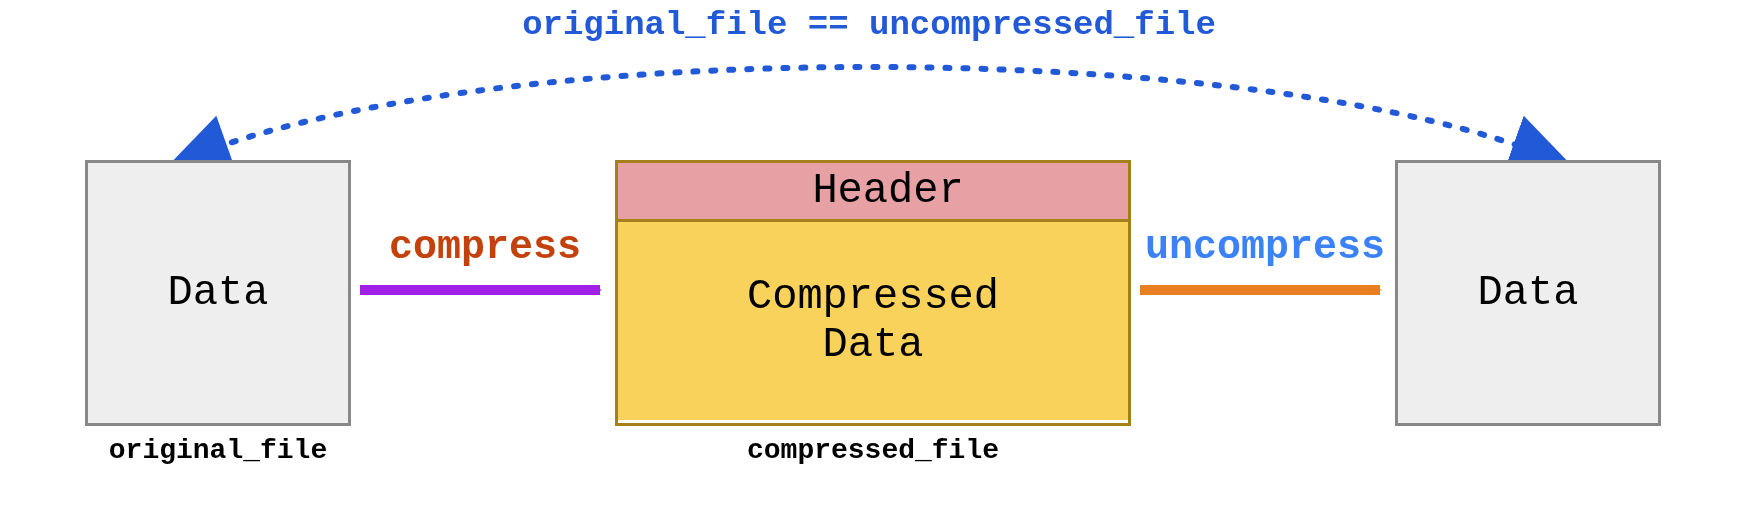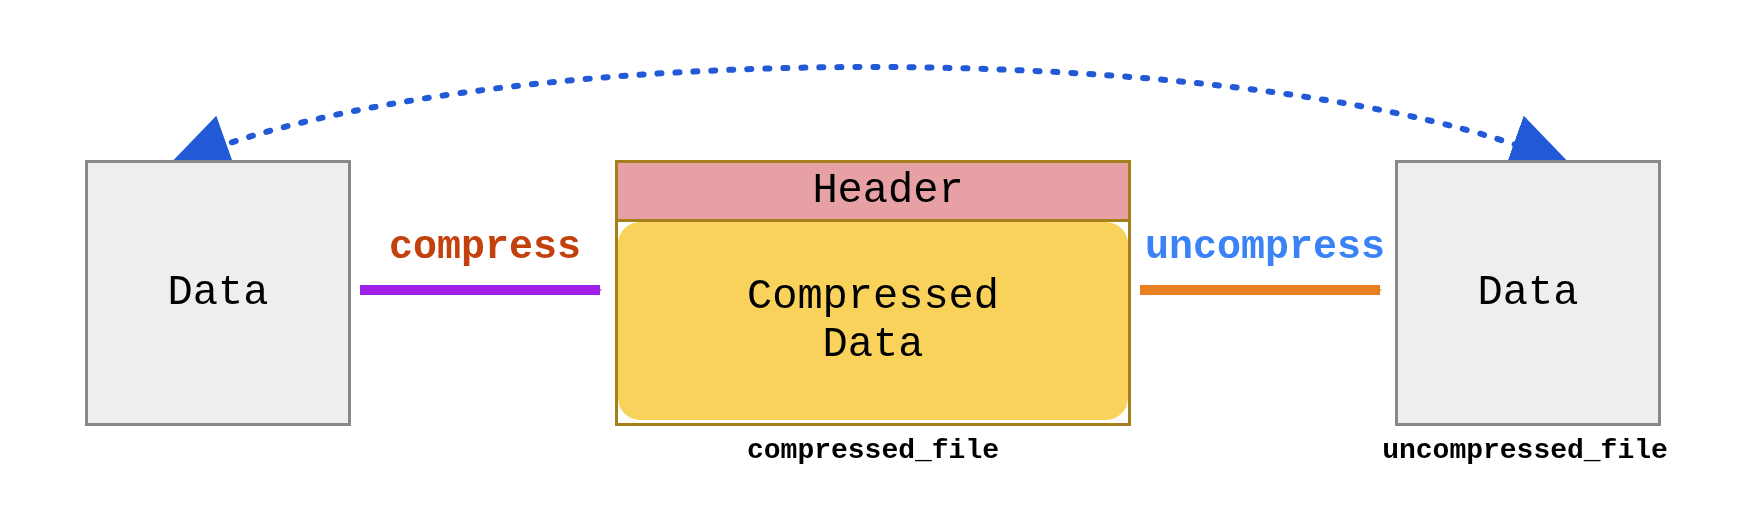--- a/index.html
+++ b/index.html
@@ -69,62 +69,63 @@
     position: absolute;
     left: 0; top: 0;
     pointer-events: none;
   }
 </style>
 </head>
 <body>
 
 <div class="stage">
 
+  <div class="equivlabel" style="left:0; right:0; top:6px; text-align:center;">original_file == uncompressed_file</div>
 
   <svg class="overlay" width="1738" height="520">
     <defs>
       <marker id="blueHead1" markerWidth="14" markerHeight="14" refX="2" refY="5" orient="auto" markerUnits="strokeWidth">
         <path d="M0,0 L10,5 L0,10 Z" fill="#2259d6"></path>
       </marker>
       <marker id="blueHead2" markerWidth="14" markerHeight="14" refX="8" refY="5" orient="auto" markerUnits="strokeWidth">
         <path d="M10,0 L0,5 L10,10 Z" fill="#2259d6"></path>
       </marker>
     </defs>
     <path d="M 215 148  C 520 40, 1220 40, 1525 148" fill="none" stroke="#2259d6" stroke-width="6" stroke-dasharray="4 14" stroke-linecap="round" marker-start="url(#blueHead2)" marker-end="url(#blueHead1)"></path>
   </svg>
 
   <div class="filebox" style="left:85px; top:160px; width:260px; height:260px;">
     <span>Data</span>
   </div>
+  <div class="filelabel" style="left:85px; top:435px; width:266px;">original_file</div>
 
   <svg class="overlay" width="1738" height="520">
     <defs>
       <marker id="purpleHead" markerWidth="14" markerHeight="14" refX="10" refY="5" orient="auto" markerUnits="userSpaceOnUse">
         <path d="M0,0 L12,5 L0,10 Z" fill="#a020e8"></path>
       </marker>
     </defs>
     <line x1="360" y1="290" x2="600" y2="290" stroke="#a020e8" stroke-width="10" stroke-linecap="butt" marker-end="url(#purpleHead)"></line>
   </svg>
   <div class="arrowlabel" style="left: 360px; top: 225px; width: 250px; text-align: center; color: #c2410c;">compress</div>
 
   <div class="compbox" style="left:615px; top:160px; width:510px; height:260px;">
     <div class="compheader" style="height:56px;">Header</div>
-    <div class="compbody" style="height:198px; white-space:pre-line;border-radius:22px;">Compressed
+    <div class="compbody" style="height:198px; white-space:pre-line;">Compressed
 Data</div>
   </div>
   <div class="filelabel" style="left:615px; top:435px; width:516px;">compressed_file</div>
 
   <svg class="overlay" width="1738" height="520">
     <defs>
       <marker id="orangeHead" markerWidth="14" markerHeight="14" refX="10" refY="5" orient="auto" markerUnits="userSpaceOnUse">
         <path d="M0,0 L12,5 L0,10 Z" fill="#e87f20"></path>
       </marker>
     </defs>
     <line x1="1140" y1="290" x2="1380" y2="290" stroke="#e87f20" stroke-width="10" stroke-linecap="butt" marker-end="url(#orangeHead)"></line>
   </svg>
   <div class="arrowlabel" style="left: 1130px; top: 225px; width: 270px; text-align: center; color: #3b82f6;">uncompress</div>
 
   <div class="filebox" style="left:1395px; top:160px; width:260px; height:260px;">
     <span>Data</span>
   </div>
-  <div class="filelabel" style="left:1325px; top:435px; width:400px;">uncompressed_file</div>
 
 </div>
 
 </body></html>

